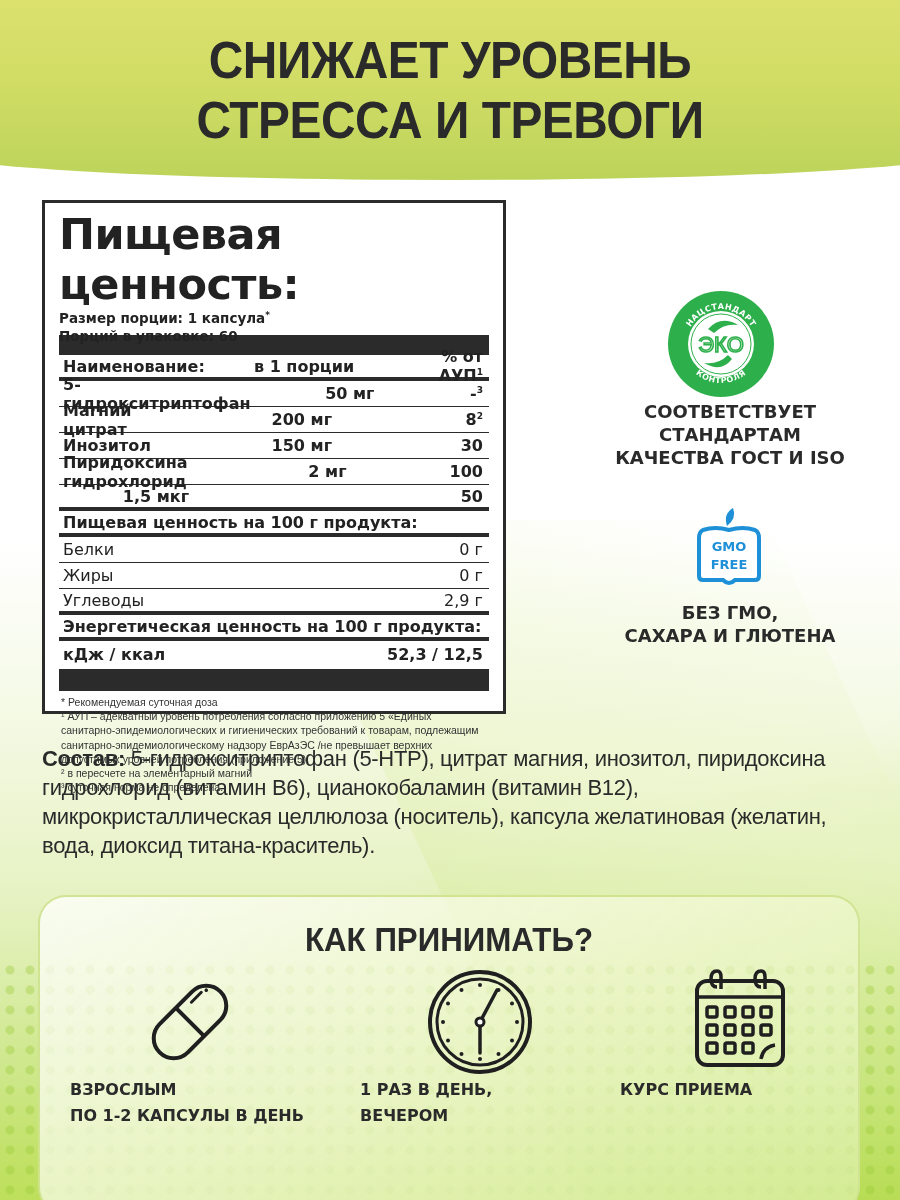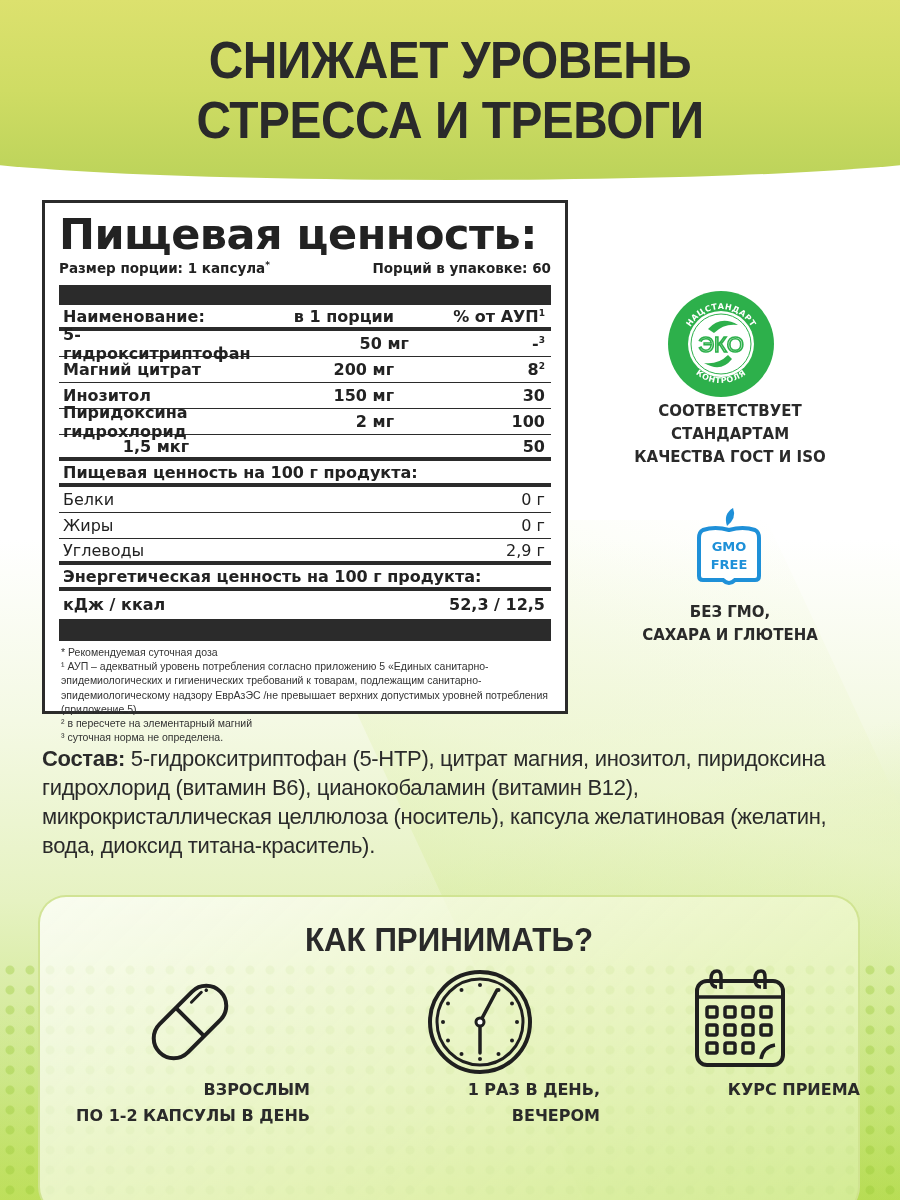--- a/index.html
+++ b/index.html
@@ -37,32 +37,32 @@
     }
     .header-title {
       position: absolute; left: 0; top: 30px; width: 900px; text-align: center;
       font-family: "Liberation Sans", sans-serif; font-weight: 700;
       font-size: 52px; line-height: 60px; color: #2a2a2a; letter-spacing: -0.5px;
       transform: scaleX(0.92);
     }
 
     
     .panel {
-      position: absolute; left: 42px; top: 200px; width: 526px; height: 514px;
+      position: absolute; left: 42px; top: 200px; width: 464px; height: 514px;
       background: #fff; border: 3px solid #2b2b2b;
       padding: 6px 14px 0 14px;
     }
     .panel-title {
       font-family: "DejaVu Sans", sans-serif; font-weight: 700;
       font-size: 43px; line-height: 50px; color: #222; letter-spacing: -0.5px;
     }
     .serving-row {
       display: flex; justify-content: space-between;
       font-family: "DejaVu Sans", sans-serif; font-weight: 700; font-size: 13.5px; color: #222;
-      margin-top: 0px; height: 22px; line-height: 18px;
+      margin-top: 0px; height: 22px; line-height: 18px; flex-direction: column;
     }
     .thick-bar { height: 20px; background: #2b2b2b; margin-top: 4px; }
     .row {
       display: flex; align-items: center; justify-content: space-between;
       font-family: "DejaVu Sans", sans-serif; font-size: 16px; color: #222;
       height: 26px; border-bottom: 1px solid #2b2b2b; gap: 47px;
     }
     .row.bold { font-weight: 700; }
     .row.thickb { border-bottom: 4px solid #2b2b2b; }
     .row .c-name { flex: 1; padding-left: 4px; }
@@ -76,21 +76,21 @@
       font-family: "Liberation Sans", sans-serif; font-size: 10.5px; line-height: 14.2px; color: #333;
       padding: 4px 2px 0 2px;
     }
 
     
     .eco-badge {
       position: absolute; left: 666px; top: 289px; width: 110px; height: 110px;
     }
     .eco-caption, .gmo-caption {
       position: absolute; left: 600px; width: 260px; text-align: center;
-      font-family: "DejaVu Sans", sans-serif; font-weight: 700; font-size: 15px; line-height: 23px; color: #2a2a2a;
+      font-family: "DejaVu Sans", sans-serif; font-weight: 700; font-size: 18px; line-height: 23px; color: #2a2a2a;
     }
     .eco-caption { top: 400px; }
     .gmo-badge { position: absolute; left: 693px; top: 508px; width: 72px; height: 80px; }
     .gmo-caption { top: 601px; }
 
     
     .composition {
       position: absolute; left: 42px; top: 744px; width: 830px;
       font-family: "Liberation Sans", sans-serif; font-size: 22px; line-height: 29px; color: #2a2a2a;
       letter-spacing: -0.3px;
@@ -102,21 +102,21 @@
       position: absolute; left: 38px; top: 895px; width: 822px; height: 320px;
       border: 2px solid rgba(205,225,140,0.9);
       border-radius: 28px;
       background: linear-gradient(135deg, rgba(255,255,255,0.75) 0%, rgba(245,250,220,0.65) 60%, rgba(230,245,190,0.6) 100%);
     }
     .howto-title {
       position: absolute; left: 0; top: 22px; width: 100%; text-align: center;
       font-family: "Liberation Sans", sans-serif; font-weight: 700; font-size: 34px; line-height: 40px; color: #2a2a2a;
       transform: scaleX(0.92);
     }
-    .step { position: absolute; top: 70px; width: 240px; text-align: right; }
+    .step { position: absolute; top: 70px; width: 240px; text-align: left; }
     .step svg { display: block; margin: 0 auto; }
     .step-label {
       font-family: "DejaVu Sans", sans-serif; font-weight: 700; font-size: 16px; line-height: 26px; color: #2a2a2a;
       margin-top: 0px;
     }
   </style>
 </head>
 <body>
 
 <div class="bg-layer">

